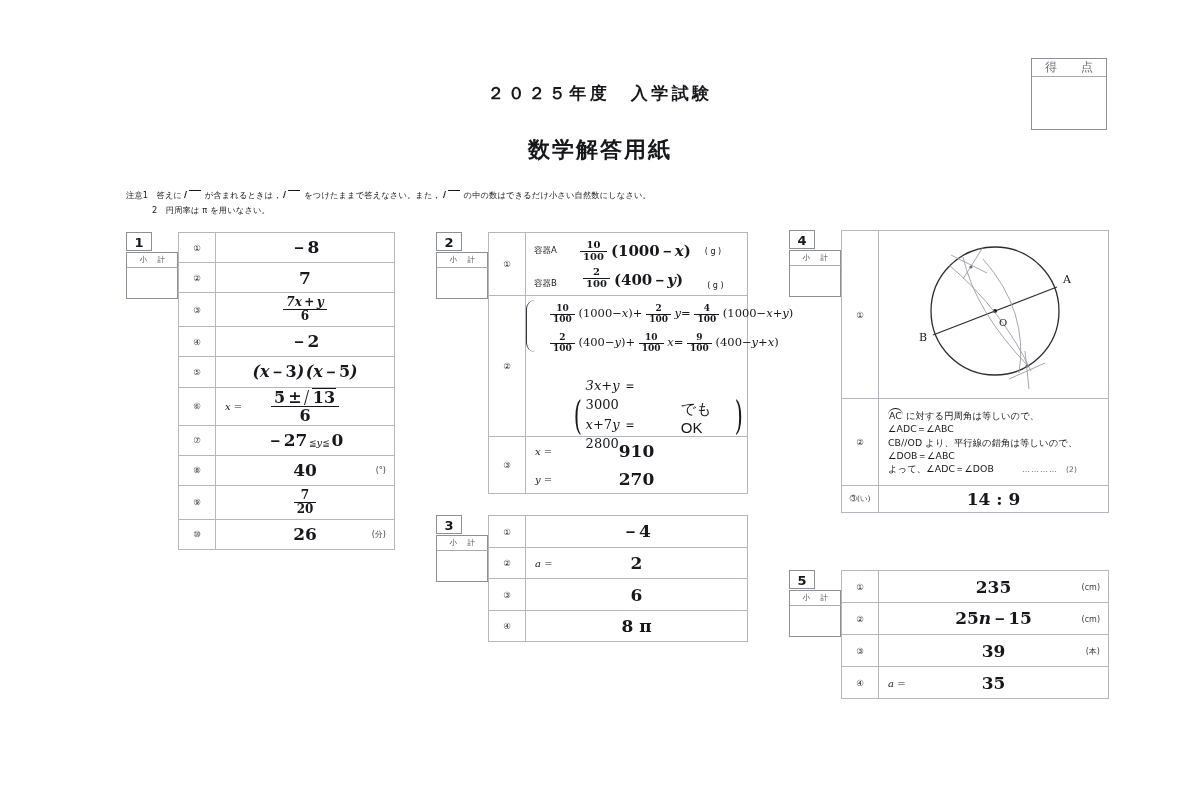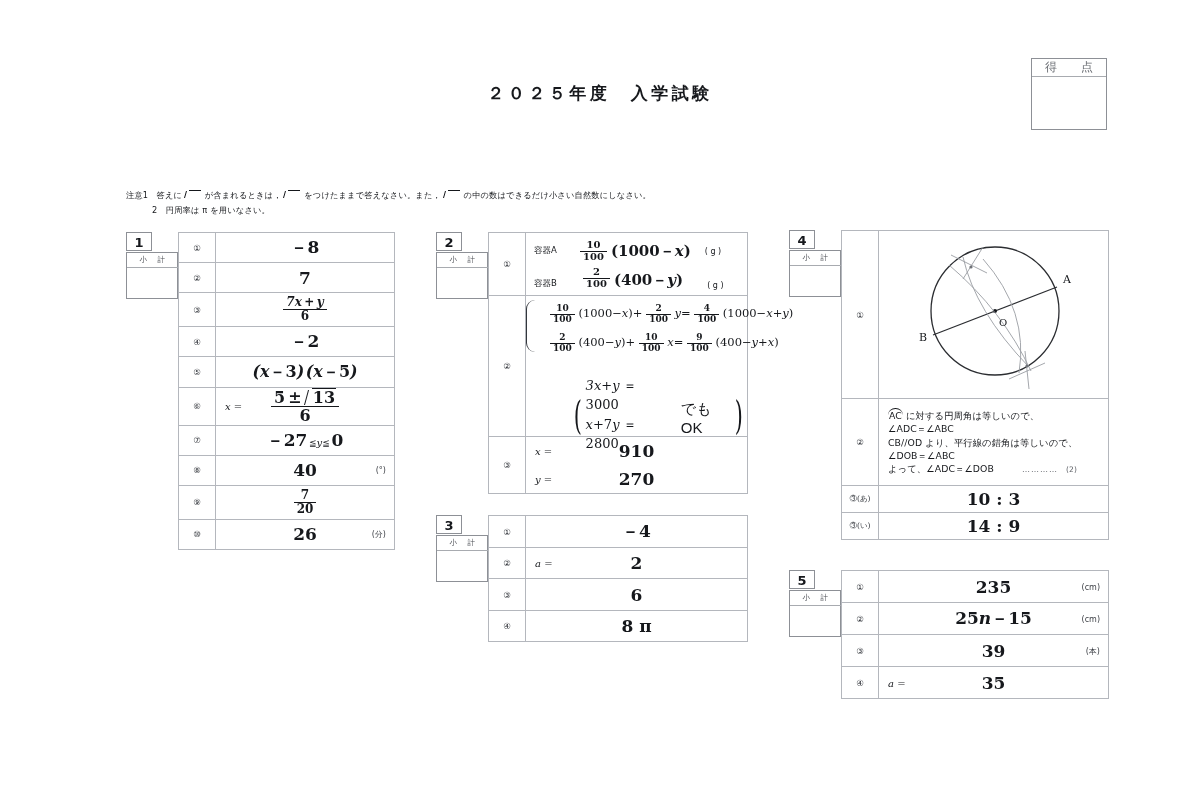--- a/index.html
+++ b/index.html
@@ -146,20 +146,21 @@
 <body>
 
 <div class="page">
 
 
   <div class="abs bx" id="score-box">
     <div id="score-label">得 点</div>
   </div>
 
   <div class="abs" id="title-year">２０２５年度　入学試験</div>
+  <div class="abs" id="title-main">数学解答用紙</div>
 
   <div class="abs note" id="note-1">
     <span>注意1　答えに</span>
     <span class="rad"></span>
     <span>が含まれるときは，</span>
     <span class="rad"></span>
     <span>をつけたままで答えなさい。また，</span>
     <span class="rad"></span>
     <span>の中の数はできるだけ小さい自然数にしなさい。</span>
   </div>
@@ -402,24 +403,20 @@
         <div class="proof">CB//OD より、平行線の錯角は等しいので、</div>
         <div class="proof">∠DOB＝∠ABC</div>
         <div class="proof" style="display:flex;align-items:baseline;">
           <span>よって、∠ADC＝∠DOB</span>
           <span class="pts" style="margin-left:28px;font-size:8px;">…………</span>
           <span style="margin-left:8px;font-size:7.5px;color:#5d6066;">(2)</span>
         </div>
       </td>
     </tr>
     <tr>
-      <td class="no" style="height:26px;font-size:7.5px;">③(あ)</td>
-      <td class="val">10 : 3</td>
-    </tr>
-    <tr>
       <td class="no" style="height:26px;font-size:7.5px;">③(い)</td>
       <td class="val">14 : 9</td>
     </tr>
   </tbody>
     </table>
 
   <div class="abs" style="left:789px;top:570px;">
     <div class="bx qtag">5</div>
     <div class="bx" style="width:52px;margin-top:1px;">
       <div class="subt-label">小　計</div>

